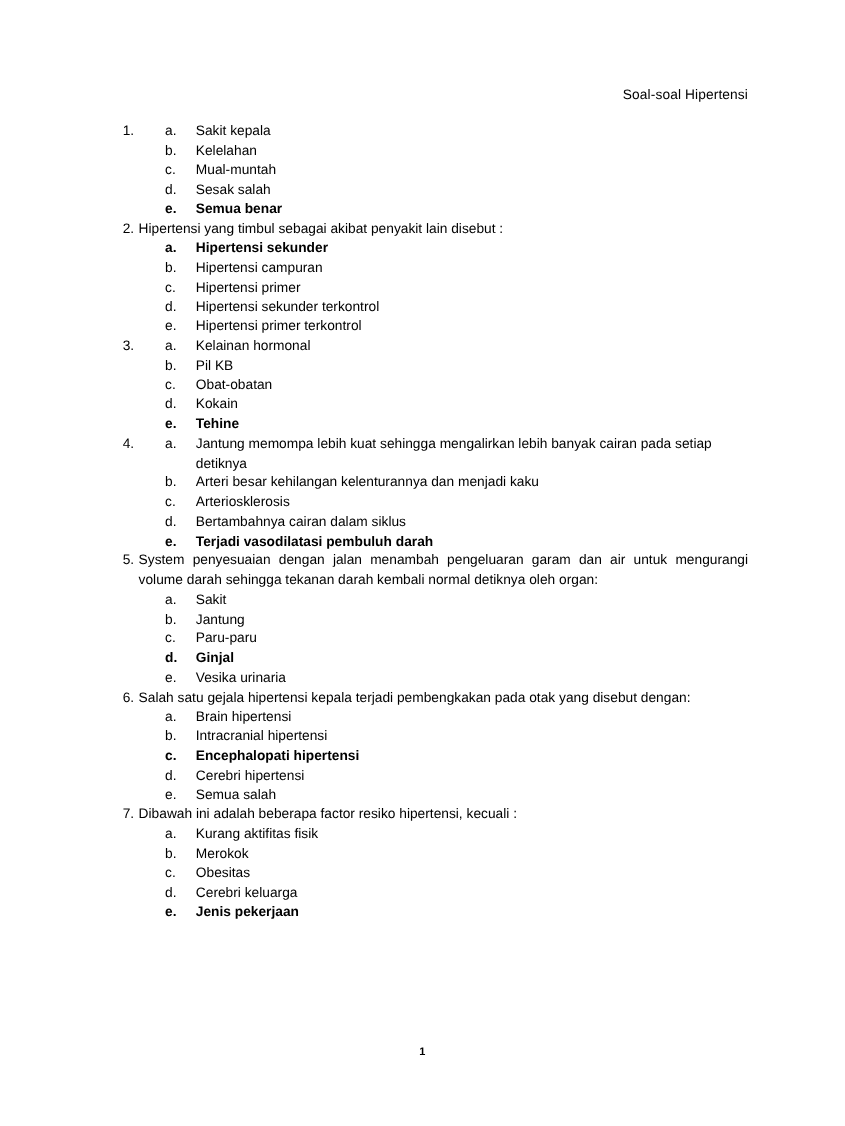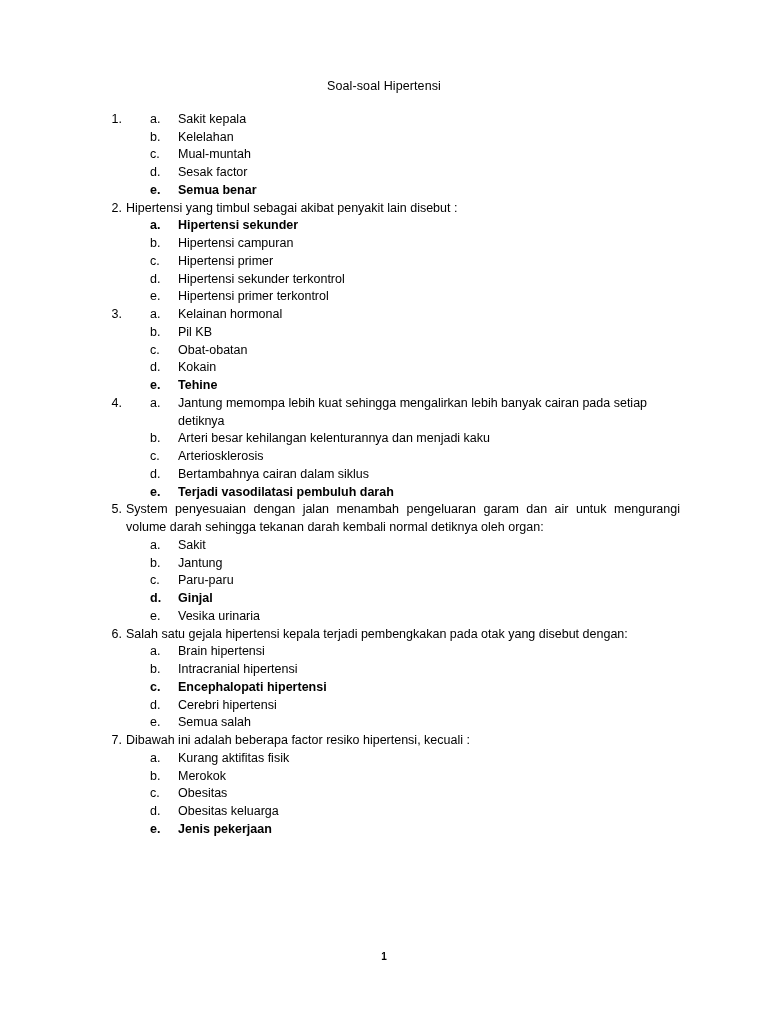--- a/index.html
+++ b/index.html
@@ -16,21 +16,21 @@
     overflow: hidden;
   }
   .page {
     box-sizing: border-box;
     width: 768px;
     height: 1024px;
     padding: 78px 88px 0 88px;
     position: relative;
   }
   .doc-title {
-    text-align: center;
+    text-align: right;
     font-size: 12.5px;
     line-height: 1.35;
     margin: 0 0 16px 0;
     letter-spacing: 0.1px;
   }
   ol.questions {
     list-style: none;
     margin: 0;
     padding: 0;
   }
@@ -109,21 +109,21 @@
           <li class="option">
             <span class="o-letter">b.</span>
             <span class="o-text">Kelelahan</span>
           </li>
           <li class="option">
             <span class="o-letter">c.</span>
             <span class="o-text">Mual-muntah</span>
           </li>
           <li class="option">
             <span class="o-letter">d.</span>
-            <span class="o-text">Sesak factor</span>
+            <span class="o-text">Sesak salah</span>
           </li>
           <li class="option correct">
             <span class="o-letter">e.</span>
             <span class="o-text">Semua benar</span>
           </li>
         </ol>
       </li>
       <li class="question">
         <span class="q-num">2.</span>
         <div class="q-text">Hipertensi yang timbul sebagai akibat penyakit lain disebut :</div>
@@ -263,21 +263,21 @@
           <li class="option">
             <span class="o-letter">b.</span>
             <span class="o-text">Merokok</span>
           </li>
           <li class="option">
             <span class="o-letter">c.</span>
             <span class="o-text">Obesitas</span>
           </li>
           <li class="option">
             <span class="o-letter">d.</span>
-            <span class="o-text">Obesitas keluarga</span>
+            <span class="o-text">Cerebri keluarga</span>
           </li>
           <li class="option correct">
             <span class="o-letter">e.</span>
             <span class="o-text">Jenis pekerjaan</span>
           </li>
         </ol>
       </li>
     </ol>
   <div class="page-number">1</div>
 </div>

